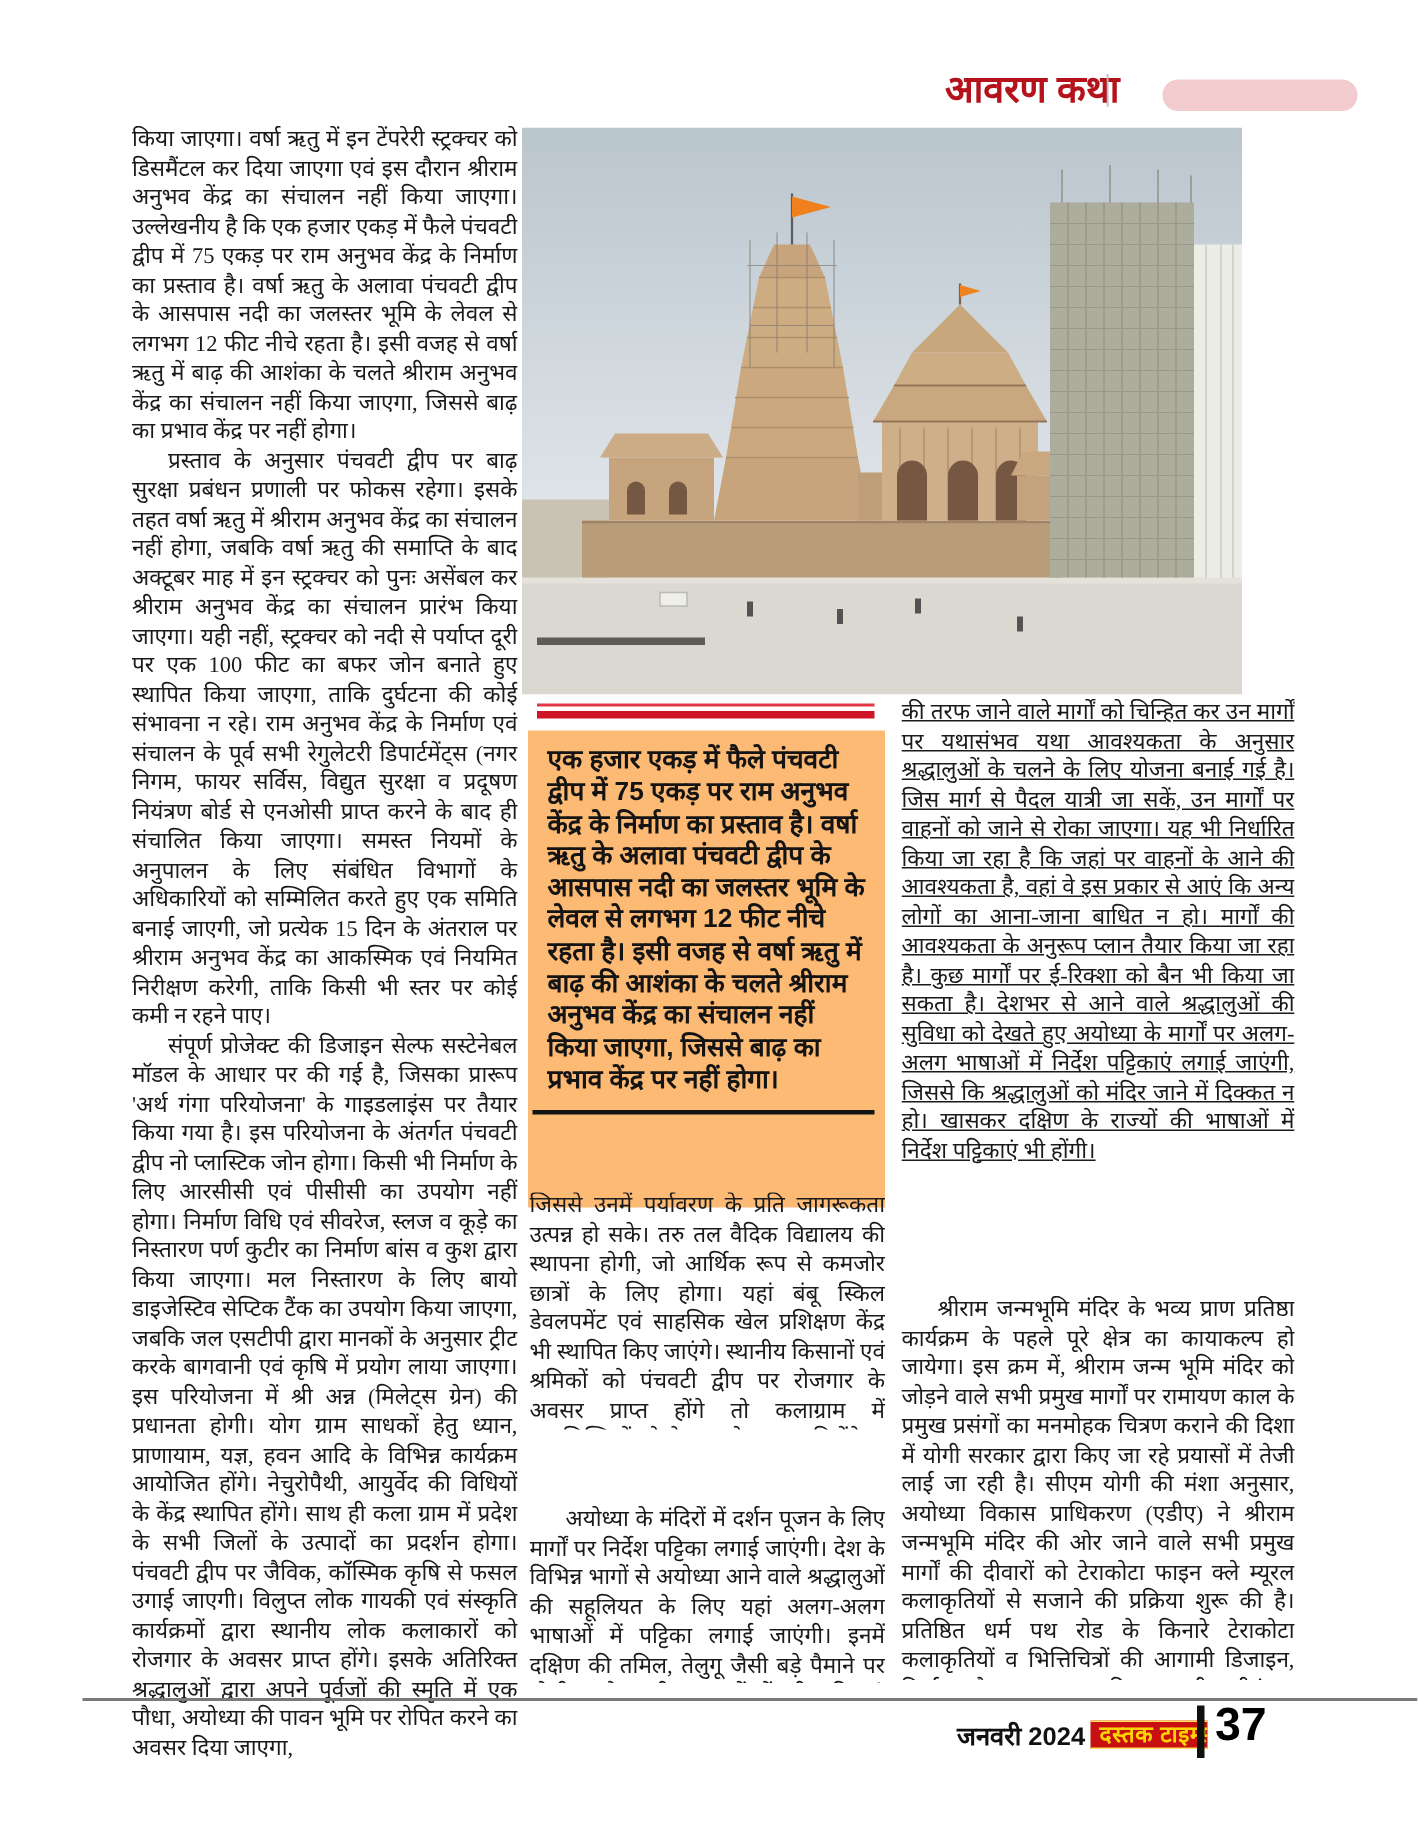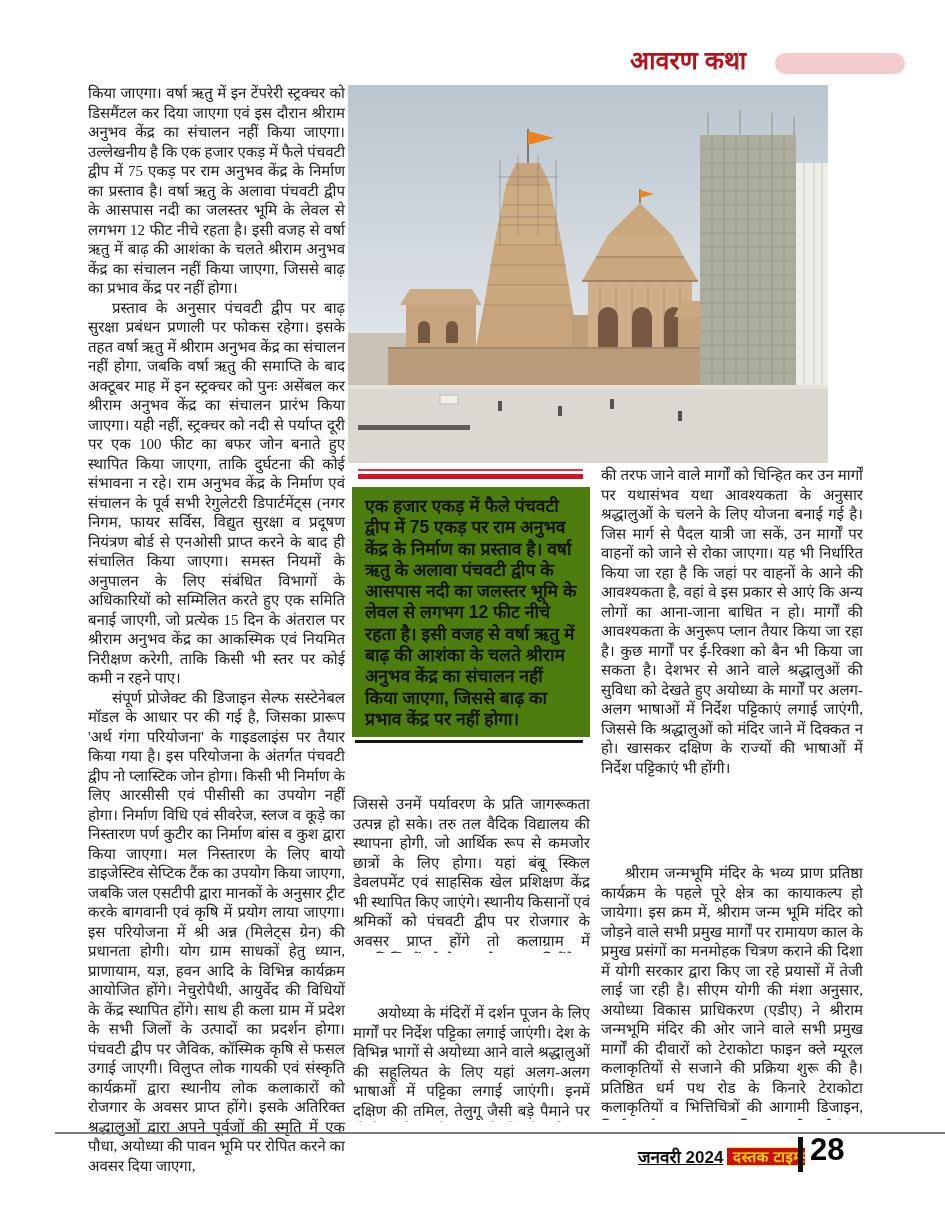--- a/index.html
+++ b/index.html
@@ -28,54 +28,54 @@
   .textblock{
     position:absolute;text-align:justify;
     font-size:15px;line-height:19.5px;
     overflow:hidden;
   }
   .textblock p{margin:0;}
   .textblock p.indent{text-indent:24px;}
   .col-left{left:88px;top:84px;width:257px;height:1100px;}
   .col-mid-1{left:353px;top:795px;width:237px;height:158px;}
   .col-mid-2{left:353px;top:1004px;width:237px;height:118px;}
-  .col-right-1{left:601px;top:466px;width:262px;height:316px;}
+  .col-right-1{left:601px;top:466px;width:262px;height:316px;text-decoration:underline;}
   .col-right-2{left:601px;top:864px;width:262px;height:256px;}
   .subhead{
     position:absolute;overflow:hidden;
     font-family:"Liberation Sans","DejaVu Sans",sans-serif;
     font-weight:700;color:#111;text-align:left;
   }
   .mid-heading{left:353px;top:950px;width:237px;height:52px;font-size:18.5px;line-height:25px;}
   .right-heading{left:601px;top:784px;width:262px;height:78px;font-size:18.5px;line-height:25px;}
   
   .photo{position:absolute;left:348px;top:85px;width:480px;height:378px;margin:0;}
   .photo svg{display:block;width:100%;height:100%;}
   
   .rule-red-thin{position:absolute;left:358px;top:469px;width:225px;height:2px;background:#e23744;}
   .rule-red-thick{position:absolute;left:358px;top:474px;width:225px;height:5px;background:#cf1626;}
   .rule-black{position:absolute;left:355px;top:740px;width:228px;height:3px;background:#141414;}
   
   .pull-quote{
-    position:absolute;left:352px;top:487px;width:238px;height:250px;
-    box-sizing:border-box;background:#4d7c0f;padding:9px 12px 8px 13px;
+    position:absolute;left:352px;top:487px;width:238px;height:318px;
+    box-sizing:border-box;background:#fdba74;padding:9px 12px 8px 13px;
     overflow:hidden;
   }
   .pull-quote p{
     margin:0;
     font-family:"Liberation Sans","DejaVu Sans",sans-serif;
     font-weight:700;font-size:17.5px;line-height:21.3px;color:#141414;
     text-align:left;
   }
   
   .footer-rule{position:absolute;left:55px;top:1132px;width:890px;height:2px;background:#7a7a7a;}
   .footer-date{
     position:absolute;left:638px;top:1145px;
     font-family:"Liberation Sans","DejaVu Sans",sans-serif;
-    font-weight:700;font-size:17px;color:#111;text-decoration:underline;
+    font-weight:700;font-size:17px;color:#111;
   }
   .footer-logo{
     position:absolute;left:727px;top:1147px;height:17px;
     background:#c81010;color:#ffd400;
     font-family:"Liberation Sans","DejaVu Sans",sans-serif;
     font-weight:700;font-size:15px;line-height:17px;
     padding:0 6px;letter-spacing:0.5px;
     border-top:1px solid #ffdf5c;border-bottom:1px solid #ffdf5c;
     white-space:nowrap;overflow:hidden;max-width:66px;text-overflow:clip;
   }
@@ -203,15 +203,15 @@
     <p>की तरफ जाने वाले मार्गों को चिन्हित कर उन मार्गों पर यथासंभव यथा आवश्यकता के अनुसार श्रद्धालुओं के चलने के लिए योजना बनाई गई है। जिस मार्ग से पैदल यात्री जा सकें, उन मार्गों पर वाहनों को जाने से रोका जाएगा। यह भी निर्धारित किया जा रहा है कि जहां पर वाहनों के आने की आवश्यकता है, वहां वे इस प्रकार से आएं कि अन्य लोगों का आना-जाना बाधित न हो। मार्गों की आवश्यकता के अनुरूप प्लान तैयार किया जा रहा है। कुछ मार्गों पर ई-रिक्शा को बैन भी किया जा सकता है। देशभर से आने वाले श्रद्धालुओं की सुविधा को देखते हुए अयोध्या के मार्गों पर अलग-अलग भाषाओं में निर्देश पट्टिकाएं लगाई जाएंगी, जिससे कि श्रद्धालुओं को मंदिर जाने में दिक्कत न हो। खासकर दक्षिण के राज्यों की भाषाओं में निर्देश पट्टिकाएं भी होंगी।</p>
   </section>
   <section class="textblock col-right-2">
     <p class="indent">श्रीराम जन्मभूमि मंदिर के भव्य प्राण प्रतिष्ठा कार्यक्रम के पहले पूरे क्षेत्र का कायाकल्प हो जायेगा। इस क्रम में, श्रीराम जन्म भूमि मंदिर को जोड़ने वाले सभी प्रमुख मार्गों पर रामायण काल के प्रमुख प्रसंगों का मनमोहक चित्रण कराने की दिशा में योगी सरकार द्वारा किए जा रहे प्रयासों में तेजी लाई जा रही है। सीएम योगी की मंशा अनुसार, अयोध्या विकास प्राधिकरण (एडीए) ने श्रीराम जन्मभूमि मंदिर की ओर जाने वाले सभी प्रमुख मार्गों की दीवारों को टेराकोटा फाइन क्ले म्यूरल कलाकृतियों से सजाने की प्रक्रिया शुरू की है। प्रतिष्ठित धर्म पथ रोड के किनारे टेराकोटा कलाकृतियों व भित्तिचित्रों की आगामी डिजाइन, निर्माण और स्थापना, इसकी समकालीन जीवंतता को बढ़ाने के साथ-साथ</p>
   </section>
 
   <div class="footer-rule"></div>
   <div class="footer-date">जनवरी 2024</div>
   <div class="footer-logo">दस्तक टाइम्स</div>
   <div class="footer-bar"></div>
-  <div class="footer-page">28</div>
+  <div class="footer-page">37</div>
 
 </div>
 
 </body></html>

